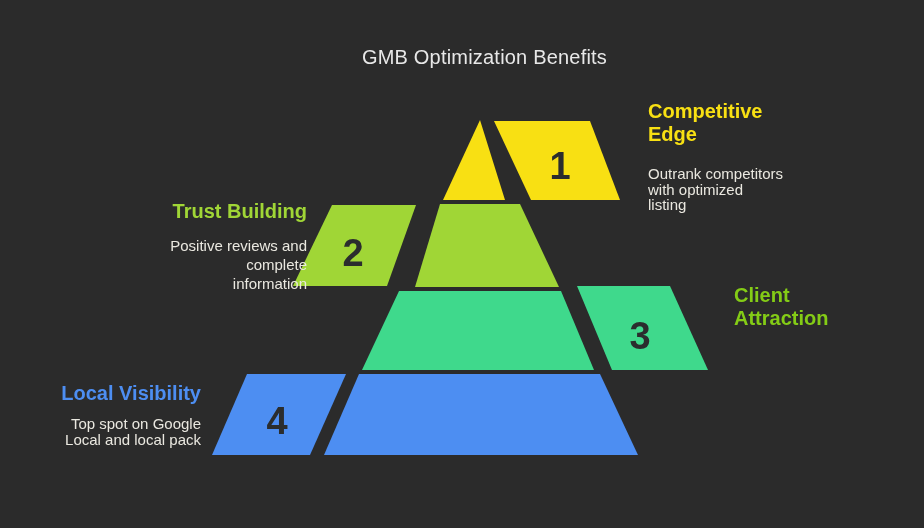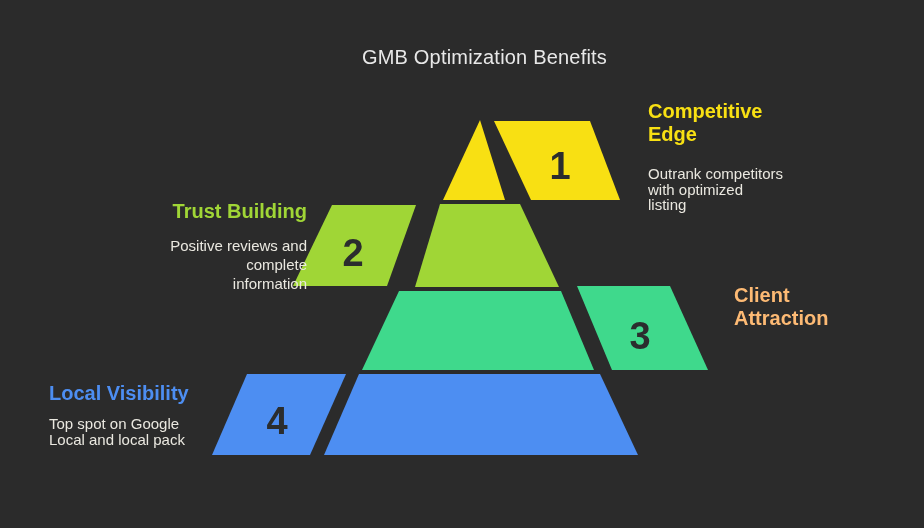--- a/index.html
+++ b/index.html
@@ -29,21 +29,21 @@
   }
   .label .ds{
     font-size:15px;color:#eae8e0;white-space:pre-line;
   }
   #label1{left:648px;top:100px;text-align:left;}
   #label1 .ds{margin-top:20px;line-height:15.5px;}
   #label2{right:662px;top:200px;text-align:right;}
   #label2 .ds{margin-top:13px;line-height:19px;}
   #label3{left:734px;top:284px;text-align:left;}
   #label3 .ds{margin-top:14px;line-height:19px;}
-  #label4{left:49px;top:382px;width:160px;text-align:left;}
+  #label4{left:41px;top:382px;width:160px;text-align:right;}
   #label4 .ds{margin-top:11px;line-height:15.5px;}
 </style>
 </head>
 <body>
 
 <div class="stage">
 
   <div class="title">GMB Optimization Benefits</div>
 
   <svg class="pyr" width="924" height="528" viewBox="0 0 924 528">
@@ -71,21 +71,21 @@
   </div>
 
   <div class="label" id="label2">
     <div class="hd" style="color: rgb(160, 214, 54);">Trust Building</div>
     <div class="ds">Positive reviews and
 complete
 information</div>
   </div>
 
   <div class="label" id="label3">
-    <div class="hd" style="color: #fdba74;">Client
+    <div class="hd" style="color: #84cc16;">Client
 Attraction</div>
   </div>
 
   <div class="label" id="label4">
     <div class="hd" style="color: rgb(77, 142, 242);">Local Visibility</div>
     <div class="ds">Top spot on Google
 Local and local pack</div>
   </div>
 
 </div>

